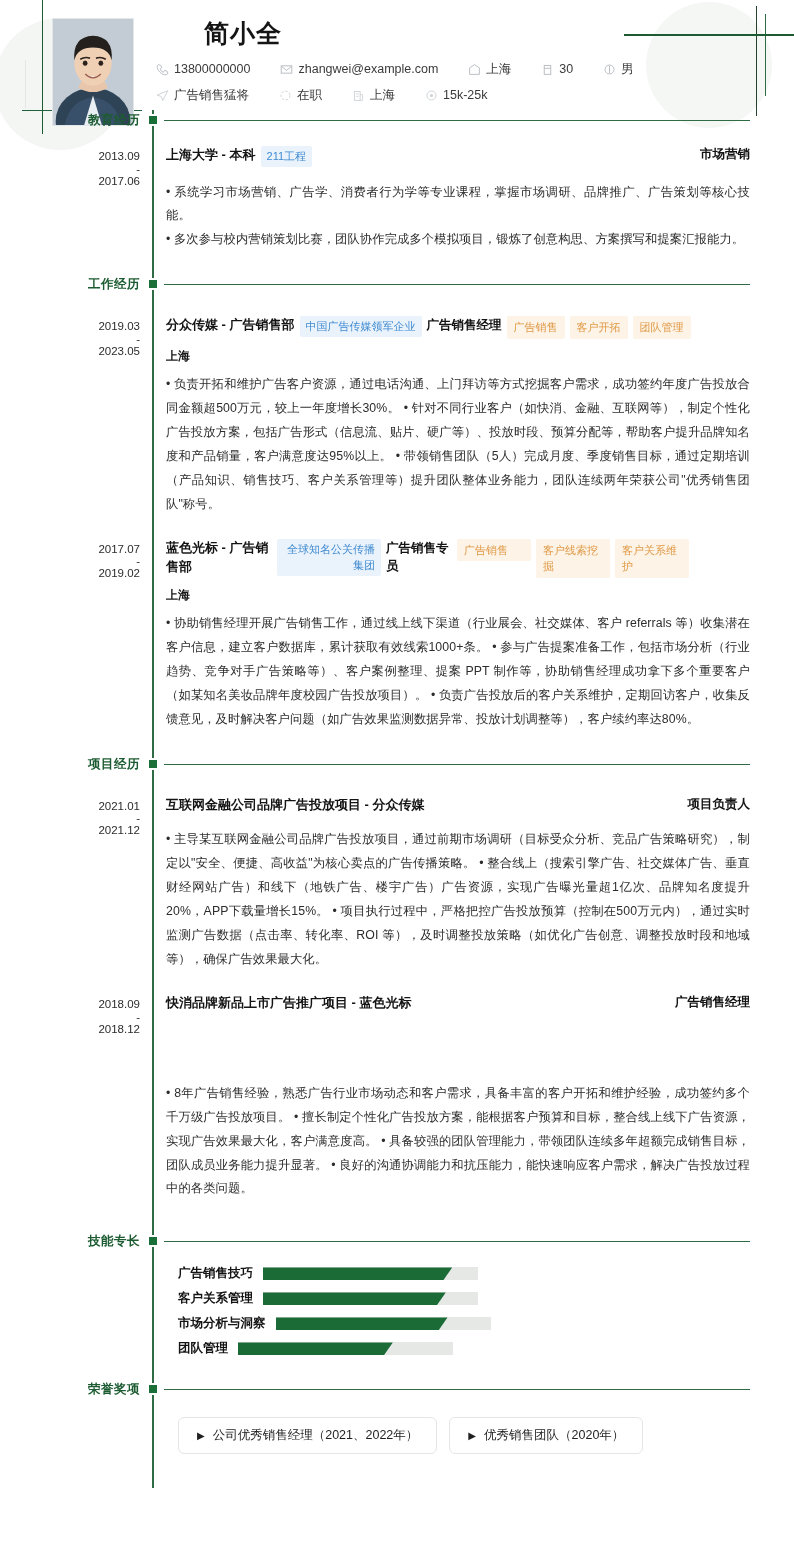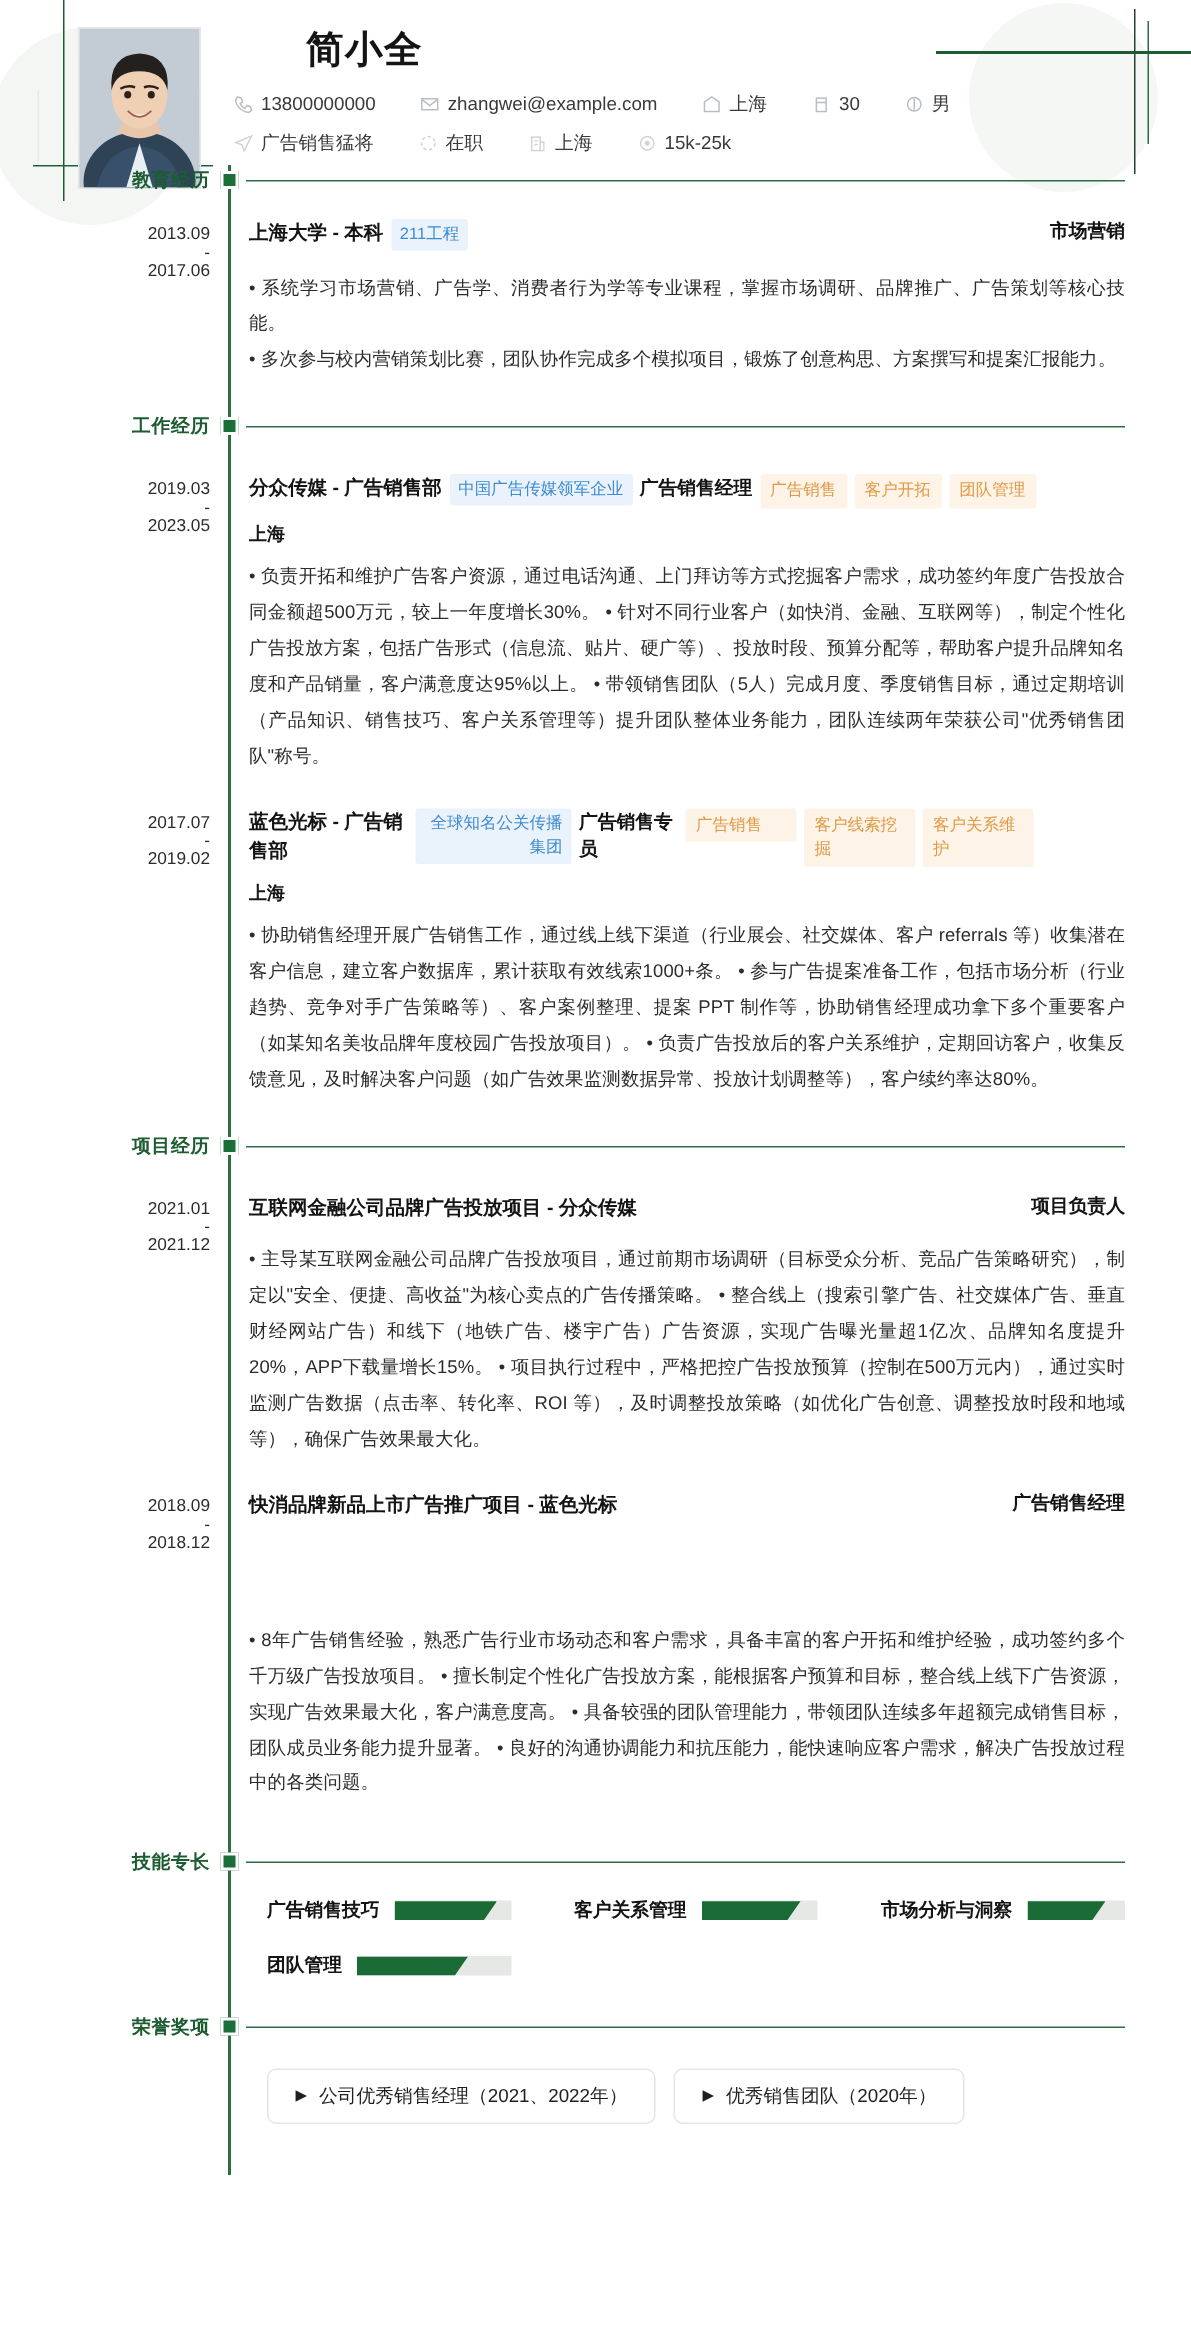--- a/index.html
+++ b/index.html
@@ -144,22 +144,22 @@
   }
 
   
   .title-row.narrow .t-org { width: 106px; flex: 0 0 106px; }
   .title-row.narrow .tag-blue { width: 104px; flex: 0 0 104px; text-align: right; }
   .title-row.narrow .t-role { width: 66px; flex: 0 0 66px; white-space: normal; }
   .title-row.narrow .tag-orange { width: 74px; flex: 0 0 74px; }
 
   
   .skill-grid {
-    display: grid; grid-template-columns: 1fr 1fr 1fr;
-    gap: 20px 42px; padding: 14px 44px 10px 178px;
+    display: grid; grid-template-columns: 1fr;
+    gap: 8px 42px; padding: 14px 44px 10px 178px;
   }
   .skill { display: flex; align-items: center; gap: 10px; }
   .skill-name { font-size: 12.5px; font-weight: 700; color: #141414; white-space: nowrap; }
   .skill-bar {
     position: relative; height: 13px; background: #e6e8e6;
     flex: 1 1 auto; max-width: 215px; overflow: hidden;
   }
   .skill-fill {
     position: absolute; left: 0; top: 0; height: 100%;
     background: #1a6b36;

